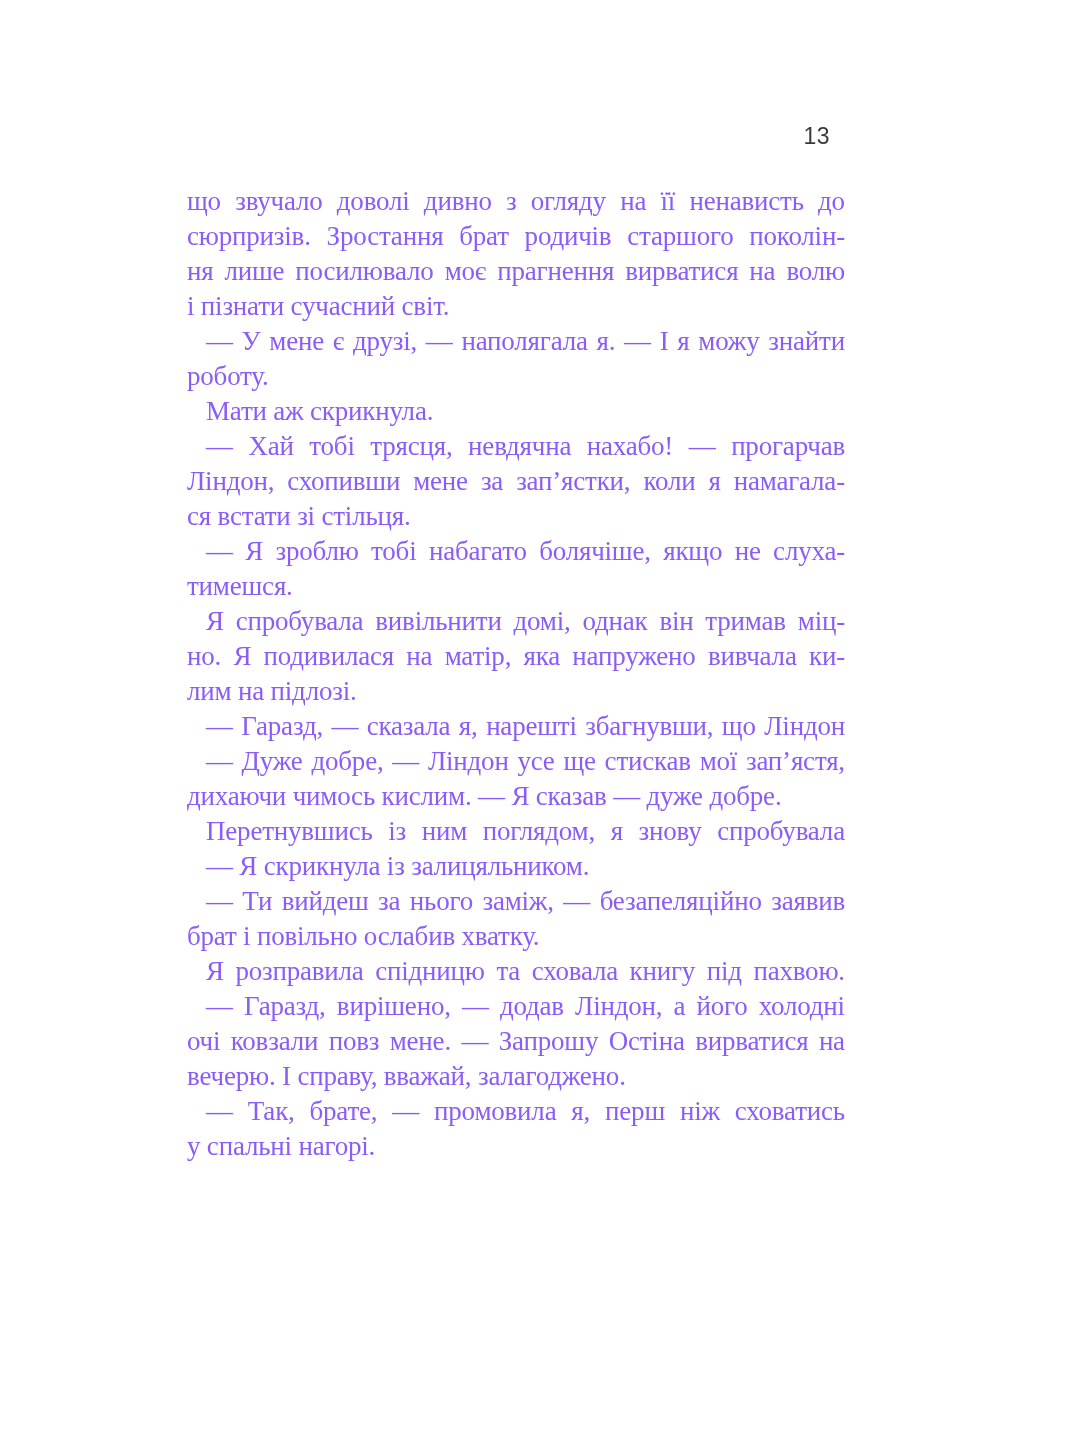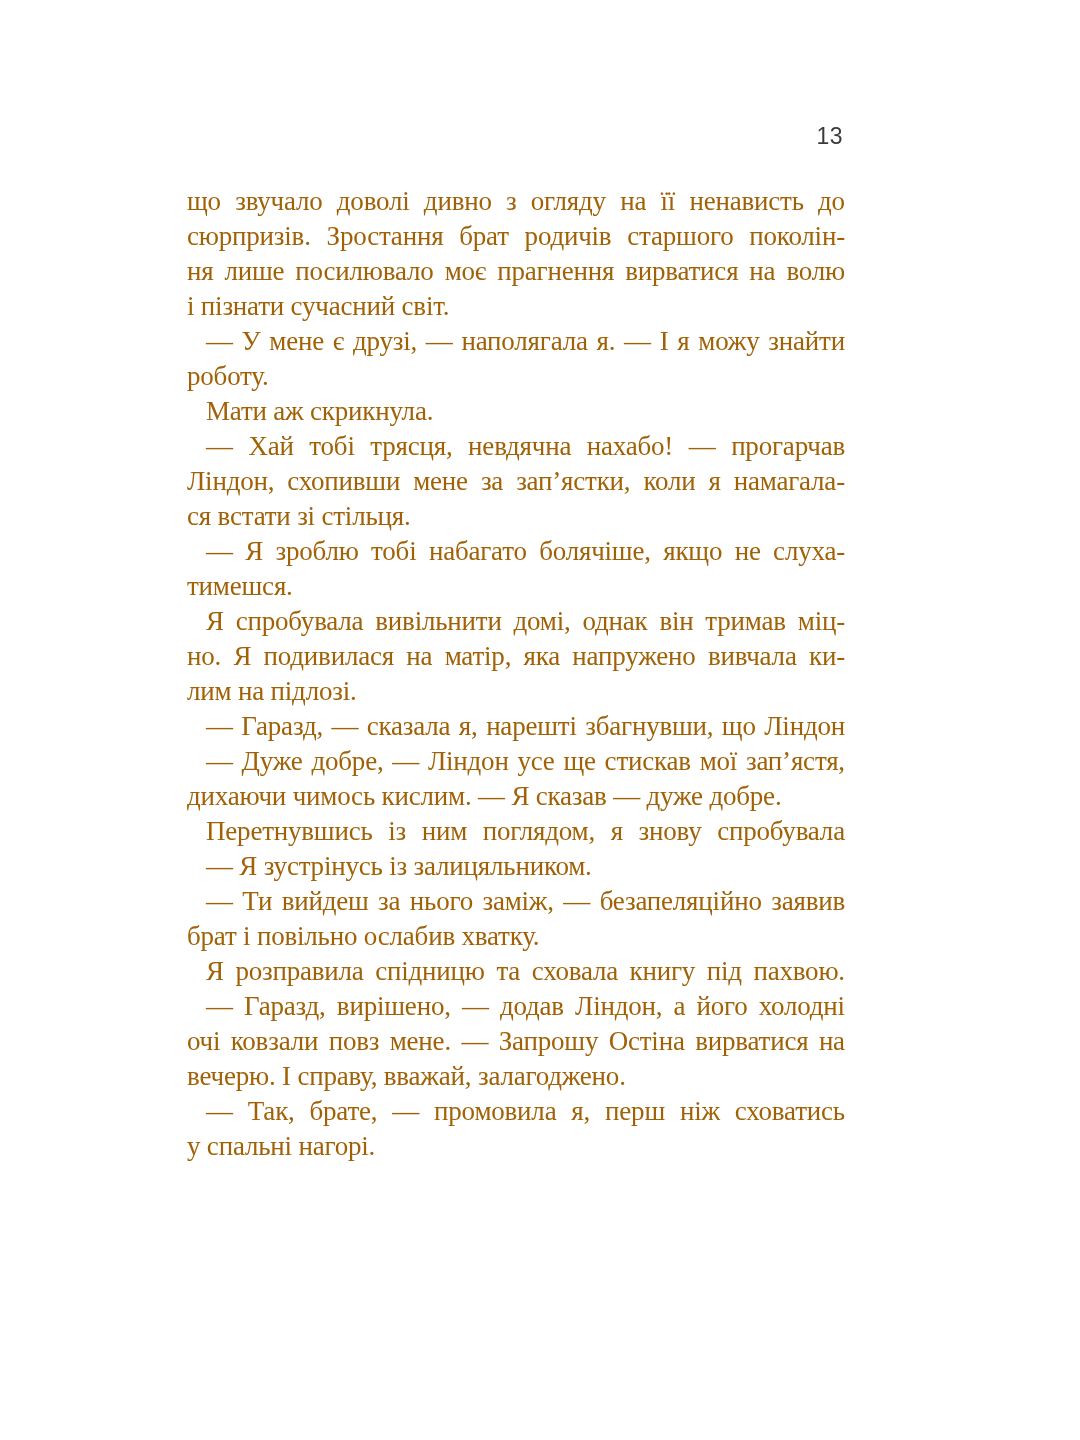--- a/index.html
+++ b/index.html
@@ -10,37 +10,37 @@
   .page {
     position: relative;
     width: 1080px;
     height: 1440px;
     background: #ffffff;
     overflow: hidden;
   }
   .page-number {
     position: absolute;
     top: 124px;
-    left: 187px;
+    left: 174px;
     width: 656px;
     text-align: right;
     font-family: "Liberation Sans", sans-serif;
     font-size: 23px;
     line-height: 1.1;
     color: #3a3a3a;
     letter-spacing: 0.5px;
   }
   .text-block {
     position: absolute;
     left: 187px;
     top: 184px;
     width: 658px;
     font-family: "Liberation Serif", "DejaVu Serif", serif;
     font-size: 27px;
-    color: #a16207;
+    color: #8b5cf6;
     letter-spacing: -0.2px;
   }
   .line {
     height: 35px;
     line-height: 35px;
     white-space: nowrap;
   }
   .line.just {
     display: flex;
     justify-content: space-between;
@@ -187,21 +187,21 @@
       <div class="line">дихаючи чимось кислим. — Я сказав — дуже добре.</div>
       <div class="line indent just">
         <span>Перетнувшись</span>
         <span>із</span>
         <span>ним</span>
         <span>поглядом,</span>
         <span>я</span>
         <span>знову</span>
         <span>спробувала</span>
       </div>
-      <div class="line indent">— Я зустрінусь із залицяльником.</div>
+      <div class="line indent">— Я скрикнула із залицяльником.</div>
       <div class="line indent just">
         <span>—</span>
         <span>Ти</span>
         <span>вийдеш</span>
         <span>за</span>
         <span>нього</span>
         <span>заміж,</span>
         <span>—</span>
         <span>безапеляційно</span>
         <span>заявив</span>

